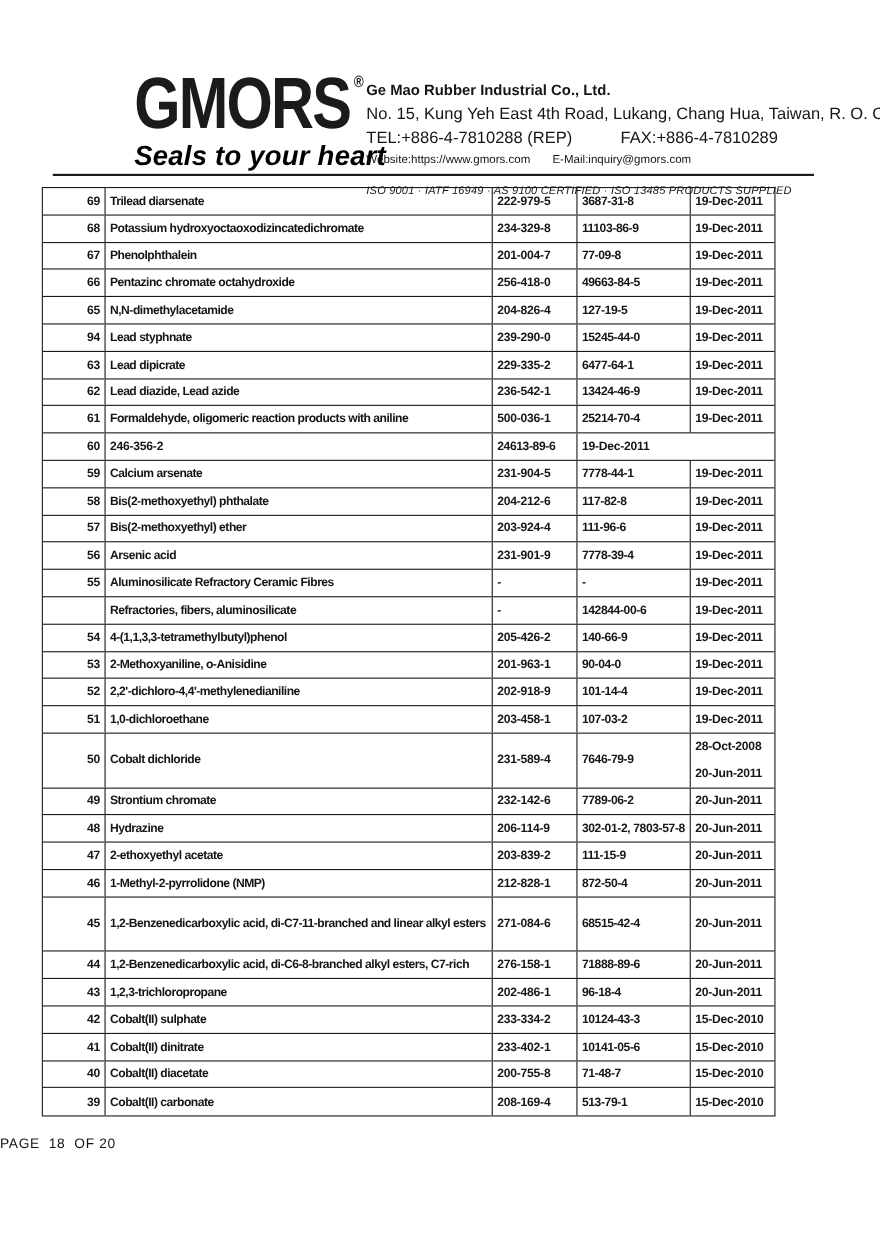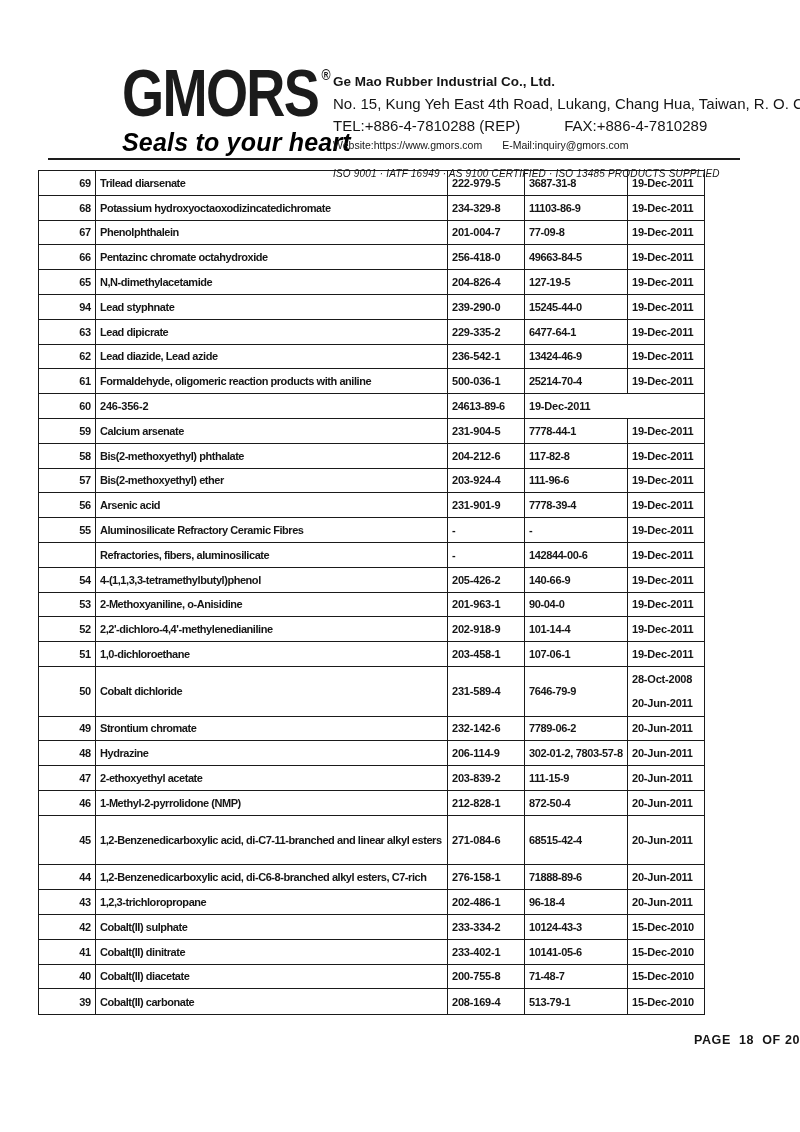--- a/index.html
+++ b/index.html
@@ -101,23 +101,23 @@
     justify-content:center;
   }
   .row.tall .cell-dates { justify-content:space-around; }
   .date-line { line-height:12px; }
 
   
   .page-footer {
     position:absolute;
     left:0; top:1033px;
     width:100%;
-    text-align:right;
+    text-align:left;
     font-size:12.5px;
-    font-weight:bold;
+    font-weight:normal;
     letter-spacing:0.6px;
     white-space:pre;
   }
 </style>
 </head>
 <body>
 
 <div class="logo-block">
   <div class="logo-row">
     <span class="logo-text">GMORS</span><span class="logo-reg">®</span>
@@ -328,21 +328,21 @@
     <div class="cell cell-cas">101-14-4</div>
     <div class="cell cell-dates">
         <div class="date-line">19-Dec-2011</div>
       </div>
   </div>
 
   <div class="row">
     <div class="cell cell-no">51</div>
     <div class="cell cell-name">1,0-dichloroethane</div>
     <div class="cell cell-ec">203-458-1</div>
-    <div class="cell cell-cas">107-06-1</div>
+    <div class="cell cell-cas">107-03-2</div>
     <div class="cell cell-dates">
         <div class="date-line">19-Dec-2011</div>
       </div>
   </div>
 
   <div class="row tall">
     <div class="cell cell-no">50</div>
     <div class="cell cell-name">Cobalt dichloride</div>
     <div class="cell cell-ec">231-589-4</div>
     <div class="cell cell-cas">7646-79-9</div>

